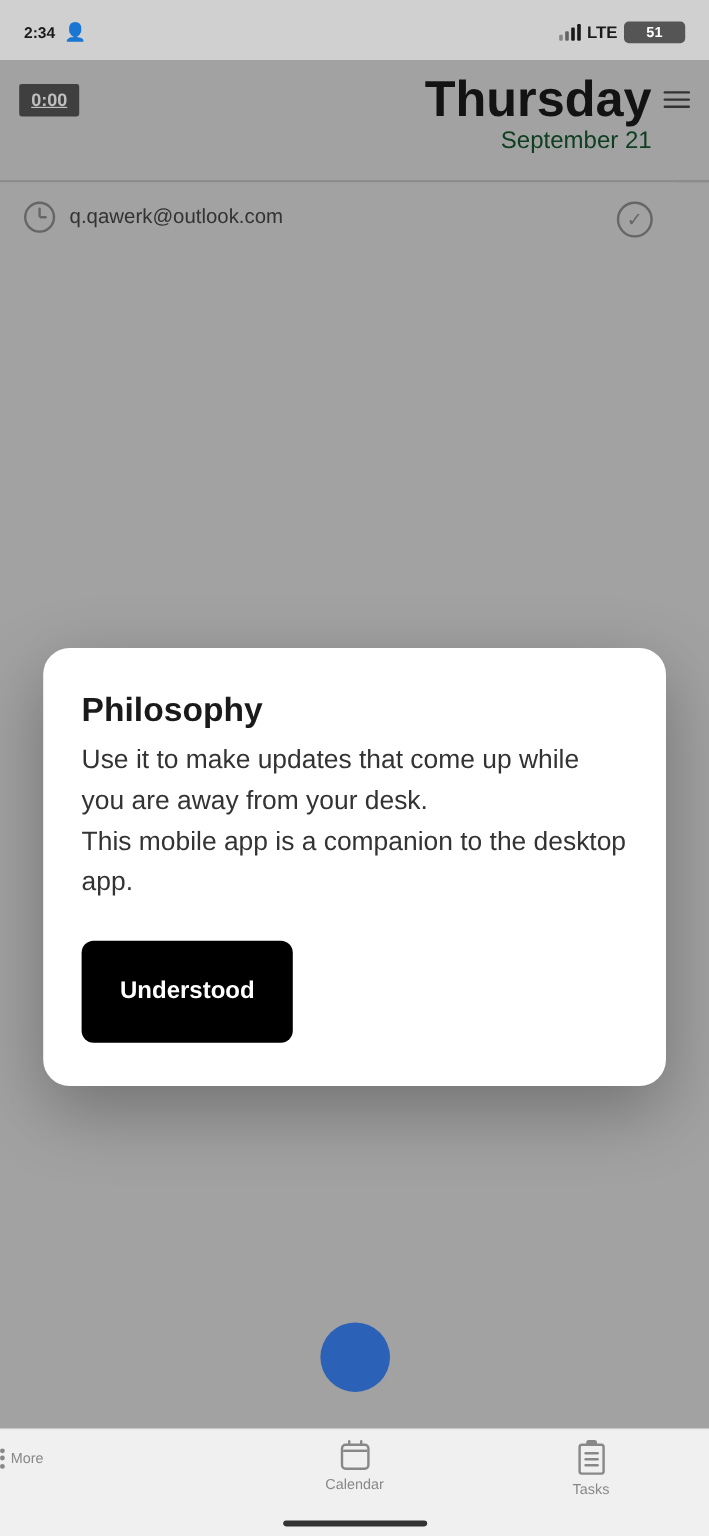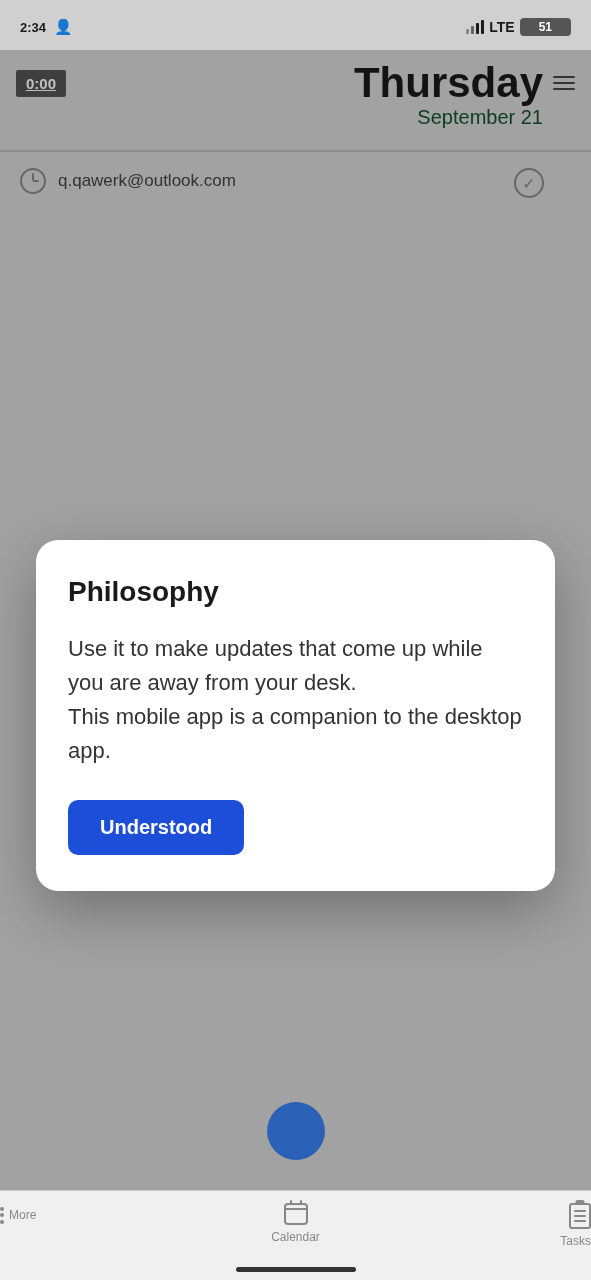--- a/index.html
+++ b/index.html
@@ -67,26 +67,26 @@
 </div>
 
 <div style="position:absolute;top:220px;left:0;width:591px;height:950px;background:#d8d8d8;z-index:1;">
 
   <div style="position:absolute;bottom:10px;left:50%;transform:translateX(-50%);width:58px;height:58px;background:#3b82f6;border-radius:50%;z-index:2;cursor:pointer;"></div>
 </div>
 
 <div style="position:absolute;top:0;left:0;width:591px;height:1280px;background:rgba(0,0,0,0.25);z-index:10;"></div>
 
 <div style="position:absolute;top:540px;left:36px;width:519px;background:white;border-radius:22px;padding:36px 32px 36px 32px;z-index:20;box-shadow:0 20px 60px rgba(0,0,0,0.3);">
-  <div style="font-size:28px;font-weight:700;color:#1a1a1a;margin-bottom:24px;">Philosophy</div>
+  <div style="font-size:28px;font-weight:700;color:#1a1a1a;margin-bottom:8px;">Philosophy</div>
   <div style="font-size:22px;color:#333;line-height:1.55;margin-bottom:32px;">
     <p>Use it to make updates that come up while you are away from your desk.</p>
     <p style="margin-bottom:20px;">This mobile app is a companion to the desktop app.</p>
   </div>
-  <button style="background:#1d4ed8;color:white;border:none;border-radius:10px;padding:16px 32px;font-size:20px;font-weight:600;cursor:pointer;">Understood</button>
+  <button style="background:#000000;color:white;border:none;border-radius:10px;padding:31px 32px;font-size:20px;font-weight:600;cursor:pointer;">Understood</button>
 </div>
 
 <div style="position:absolute;bottom:0;left:0;width:591px;height:90px;background:#f0f0f0;display:flex;align-items:flex-start;justify-content:space-around;padding-top:12px;z-index:25;border-top:1px solid #ccc;">
 
   <div style="display:flex;align-items:center;gap:5px;flex:1;cursor:pointer;">
     <div style="display:flex;flex-direction:column;gap:2.5px;align-items:center;height:24px;justify-content:center;">
       <span style="width:4px;height:4px;border-radius:50%;background:#888;display:block;"></span>
       <span style="width:4px;height:4px;border-radius:50%;background:#888;display:block;"></span>
       <span style="width:4px;height:4px;border-radius:50%;background:#888;display:block;"></span>
     </div>
@@ -95,21 +95,21 @@
 
   <div style="display:flex;flex-direction:column;align-items:center;gap:5px;flex:1;cursor:pointer;">
     <div style="width:24px;height:22px;border:2px solid #888;border-radius:4px;position:relative;">
       <div style="position:absolute;top:-5px;left:4px;width:2px;height:5px;background:#888;border-radius:1px;"></div>
       <div style="position:absolute;top:-5px;right:4px;width:2px;height:5px;background:#888;border-radius:1px;"></div>
       <div style="position:absolute;top:3px;left:0;right:0;height:2px;background:#888;"></div>
     </div>
     <span style="font-size:12px;color:#888;">Calendar</span>
   </div>
 
-  <div style="display:flex;flex-direction:column;align-items:flex-end;gap:5px;flex:1;cursor:pointer;">
+  <div style="display:flex;flex-direction:column;align-items:center;gap:5px;flex:1;cursor:pointer;">
     <div style="width:22px;height:26px;border:2px solid #888;border-radius:3px;position:relative;display:flex;flex-direction:column;justify-content:center;align-items:center;gap:3px;">
       <div style="position:absolute;top:-5px;left:50%;transform:translateX(-50%);width:9px;height:4px;background:#888;border-radius:2px 2px 0 0;"></div>
       <div style="width:12px;height:2px;background:#888;border-radius:1px;"></div>
       <div style="width:12px;height:2px;background:#888;border-radius:1px;"></div>
       <div style="width:12px;height:2px;background:#888;border-radius:1px;"></div>
     </div>
     <span style="font-size:12px;color:#888;">Tasks</span>
   </div>
 </div>
 

